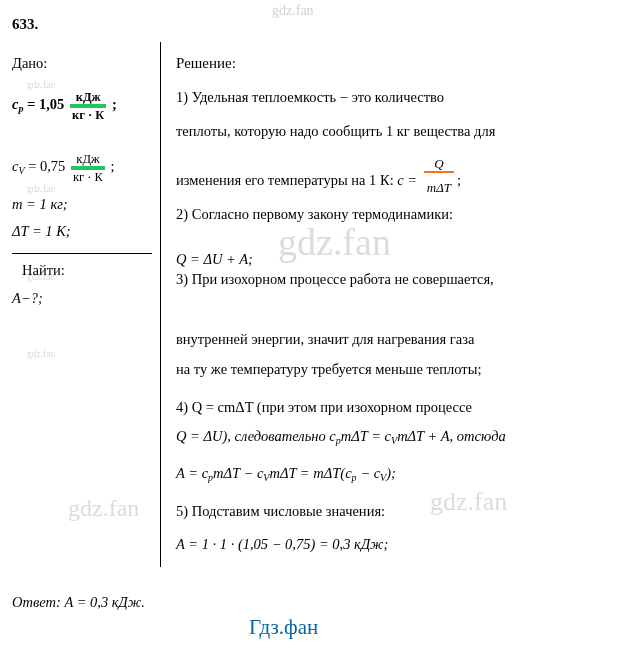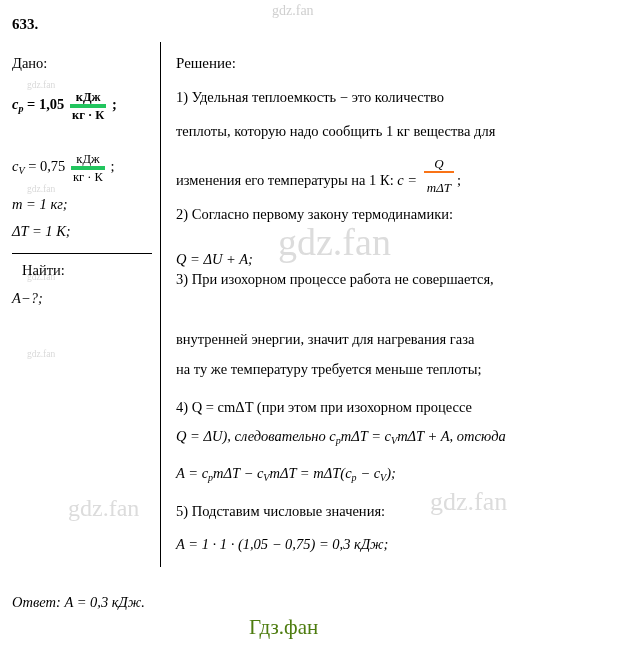--- a/index.html
+++ b/index.html
@@ -32,21 +32,21 @@
     white-space: nowrap;
   }
   .wm-top    { left: 272px; top: 3px;   font-size: 14px; color: #cfcfcf; }
   .wm-s1     { left: 27px;  top: 80px;  font-size: 9.5px; }
   .wm-s2     { left: 27px;  top: 184px; font-size: 9.5px; }
   .wm-s3     { left: 27px;  top: 272px; font-size: 9.5px; }
   .wm-s4     { left: 27px;  top: 349px; font-size: 9.5px; }
   .wm-big1   { left: 278px; top: 220px; font-size: 38px; color: #dcdcdc; }
   .wm-big2   { left: 68px;  top: 495px; font-size: 24px; color: #dcdcdc; }
   .wm-big3   { left: 430px; top: 487px; font-size: 26px; color: #dcdcdc; }
-  .wm-foot   { left: 249px; top: 615px; font-size: 21px; color: #4d7c0f; font-family: "Liberation Serif", serif;}
+  .wm-foot   { left: 249px; top: 615px; font-size: 21px; color: #0369a1; font-family: "Liberation Serif", serif;}
 
   
   .task-num {
     position: absolute;
     left: 12px; top: 16px;
     font-size: 15px;
     font-weight: bold;
   }
   .divider {
     position: absolute;

